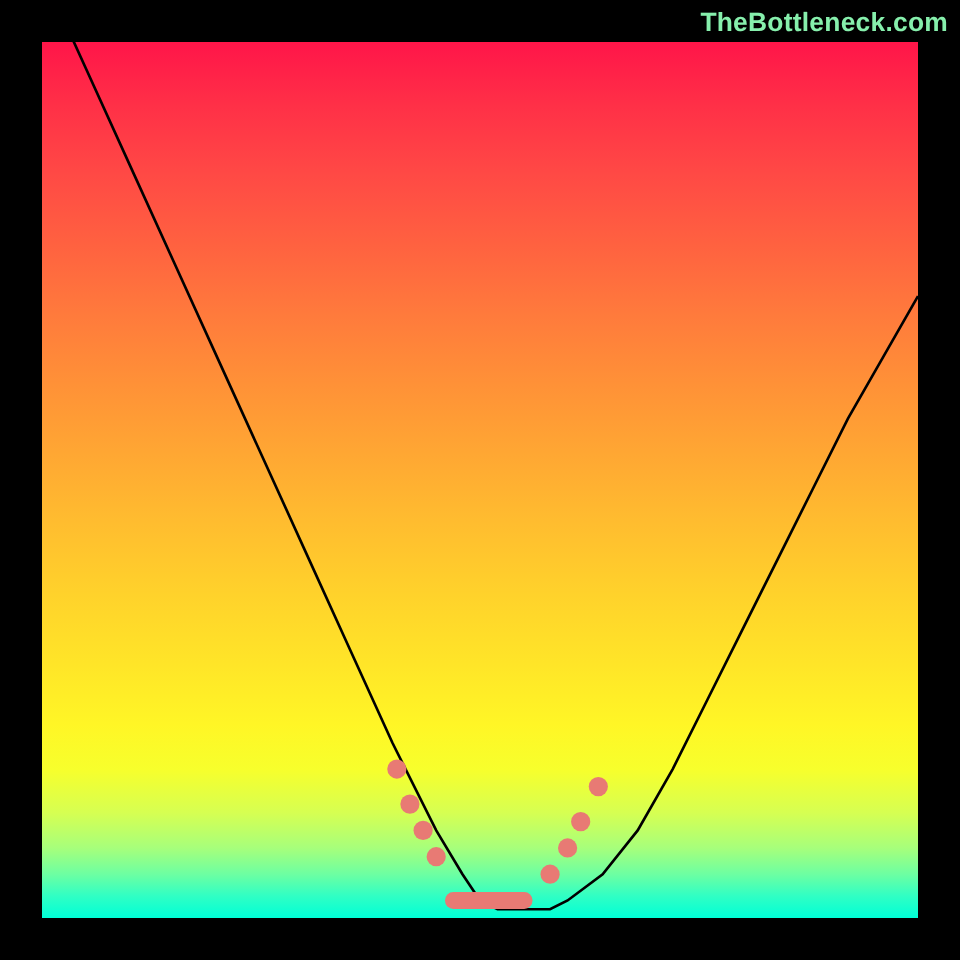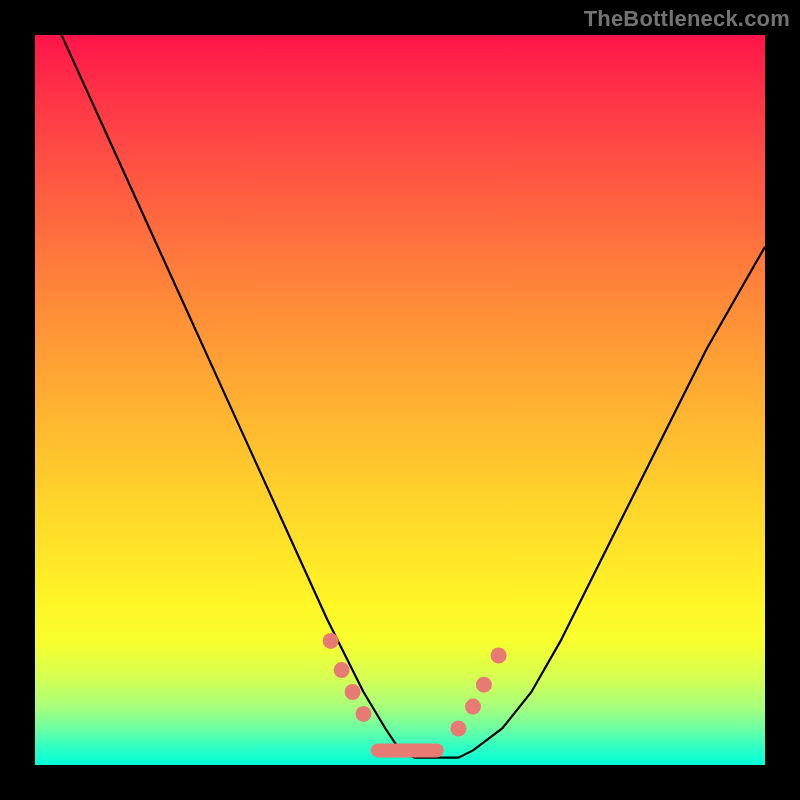--- a/index.html
+++ b/index.html
@@ -16,21 +16,21 @@
     width: 800px;
     height: 800px;
     background: #000;
   }
   .watermark {
     position: absolute;
     top: 6px;
     right: 10px;
     font-size: 22px;
     font-weight: 600;
-    color: #737373;
+    color: #86efac;
     letter-spacing: 0.2px;
     z-index: 3;
     user-select: none;
   }
   .plot-area {
     position: absolute;
     left: 35px;
     top: 35px;
     width: 730px;
     height: 730px;

